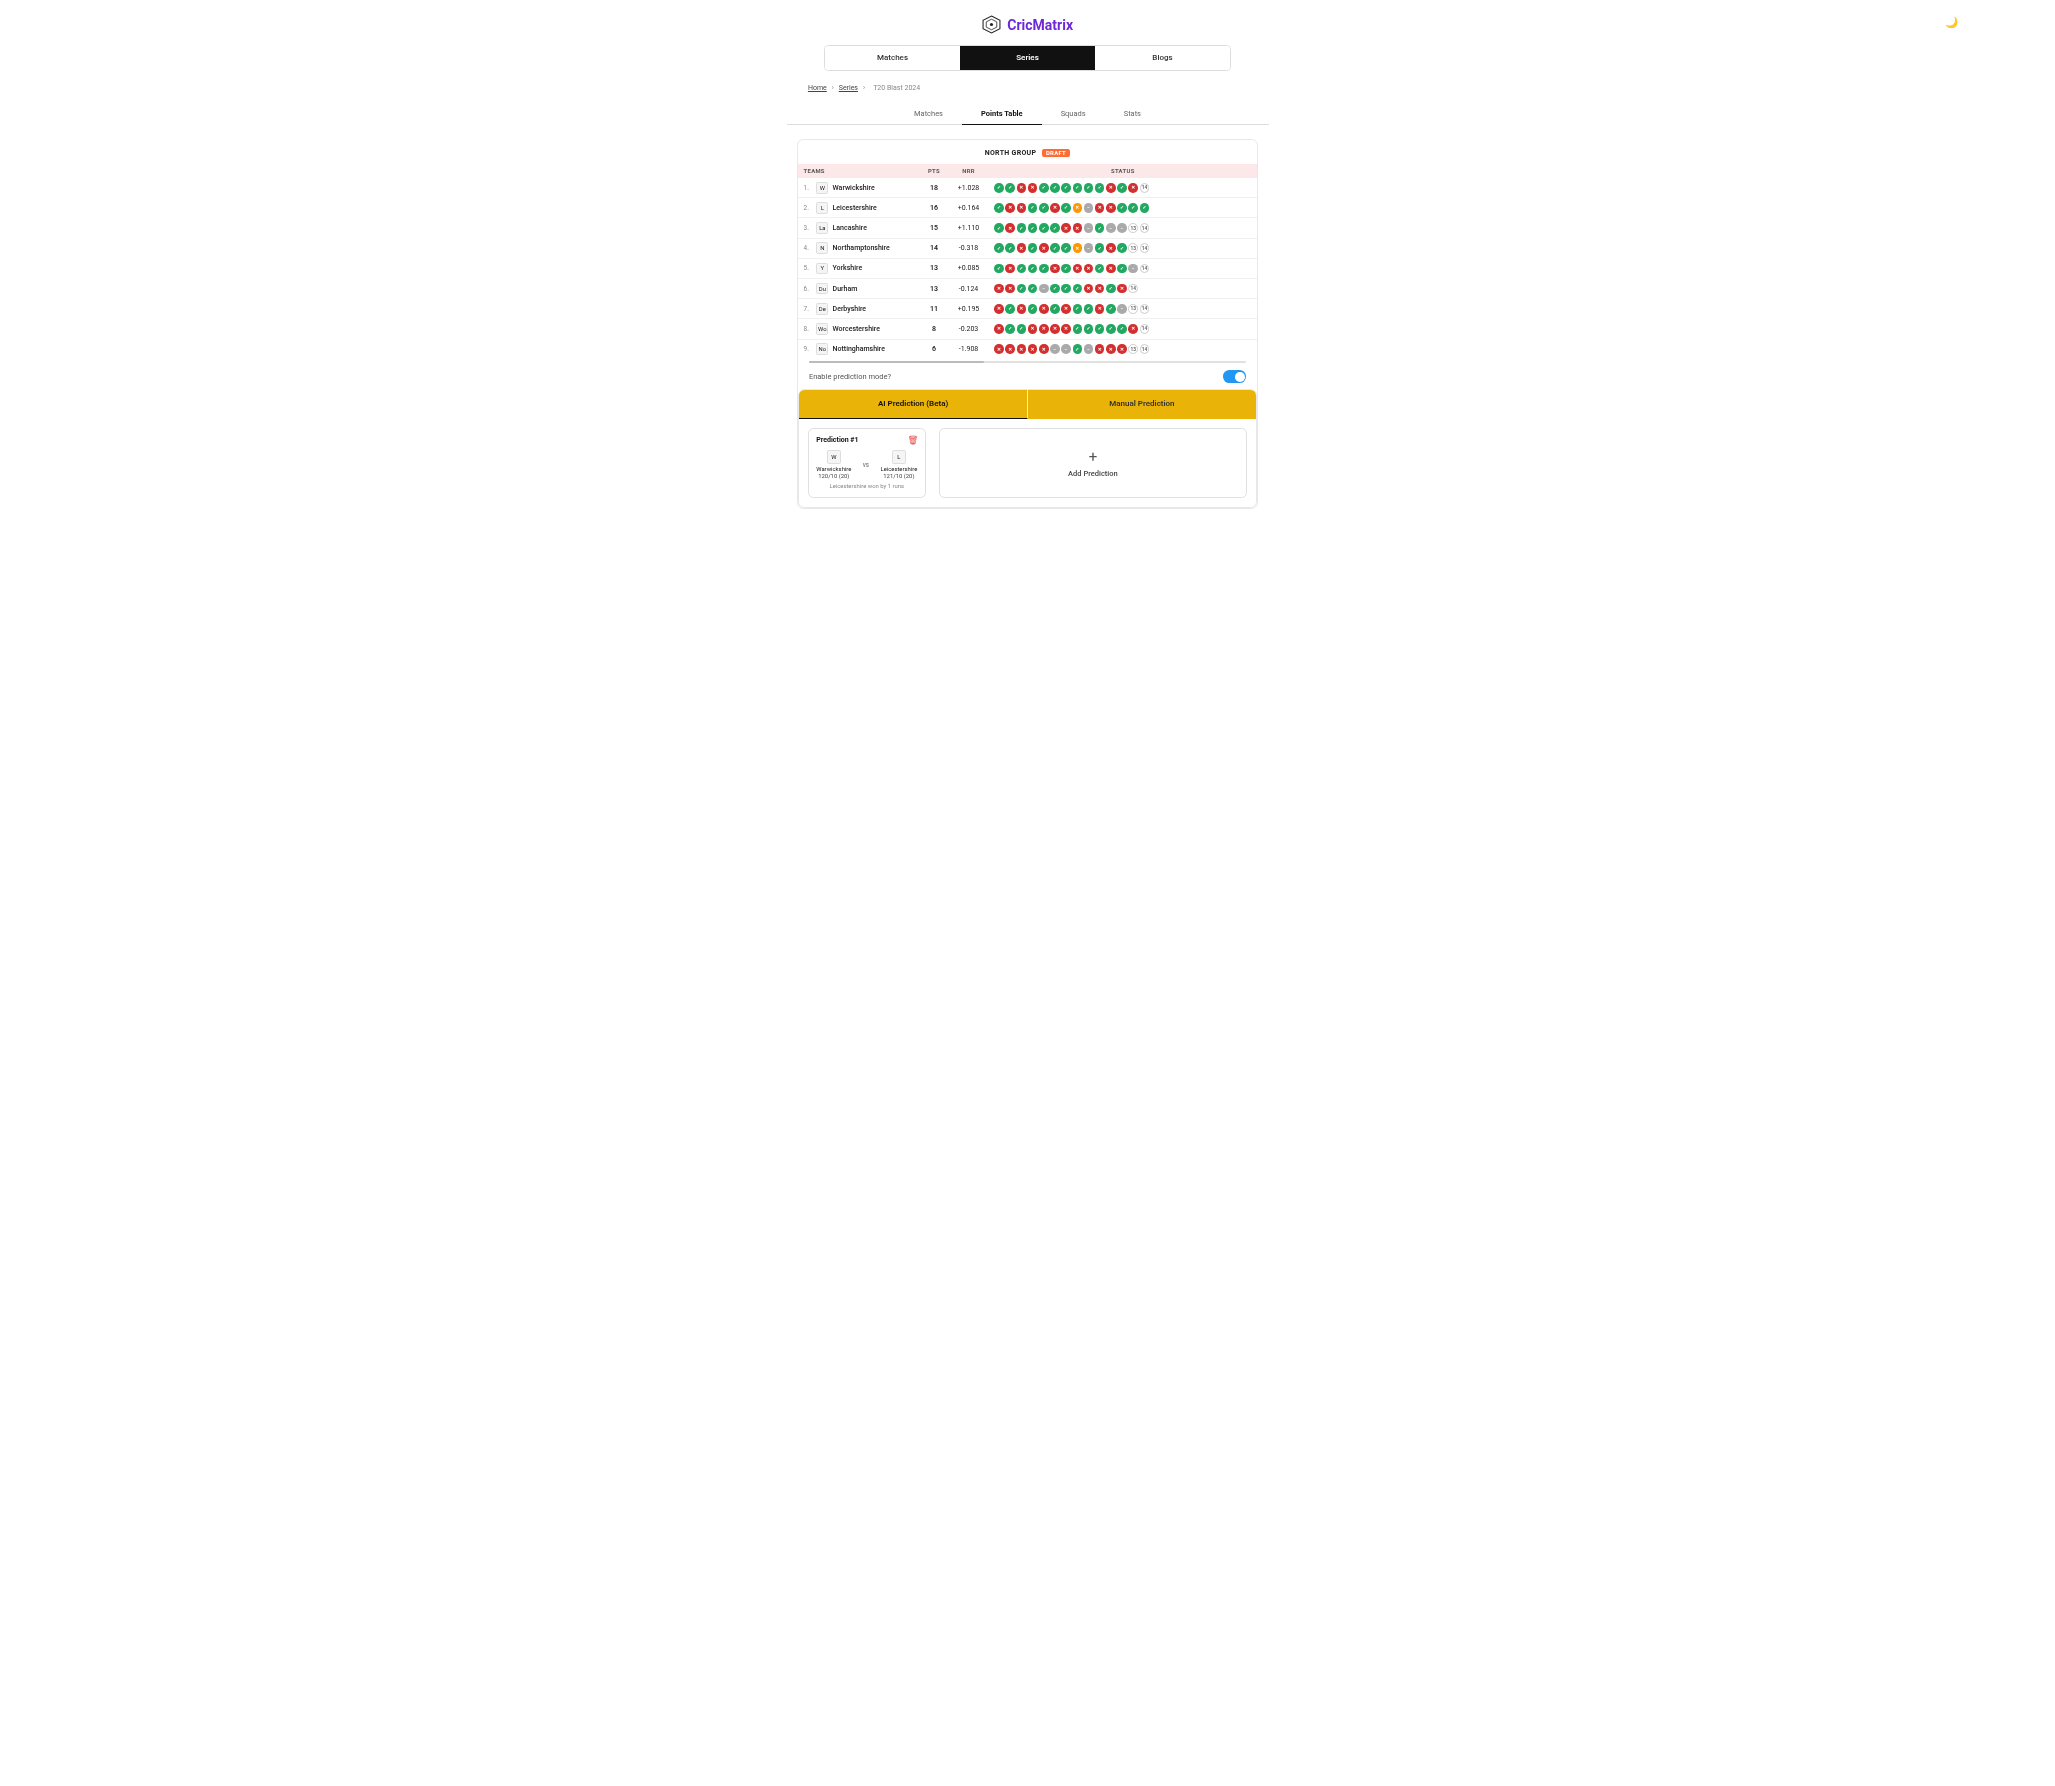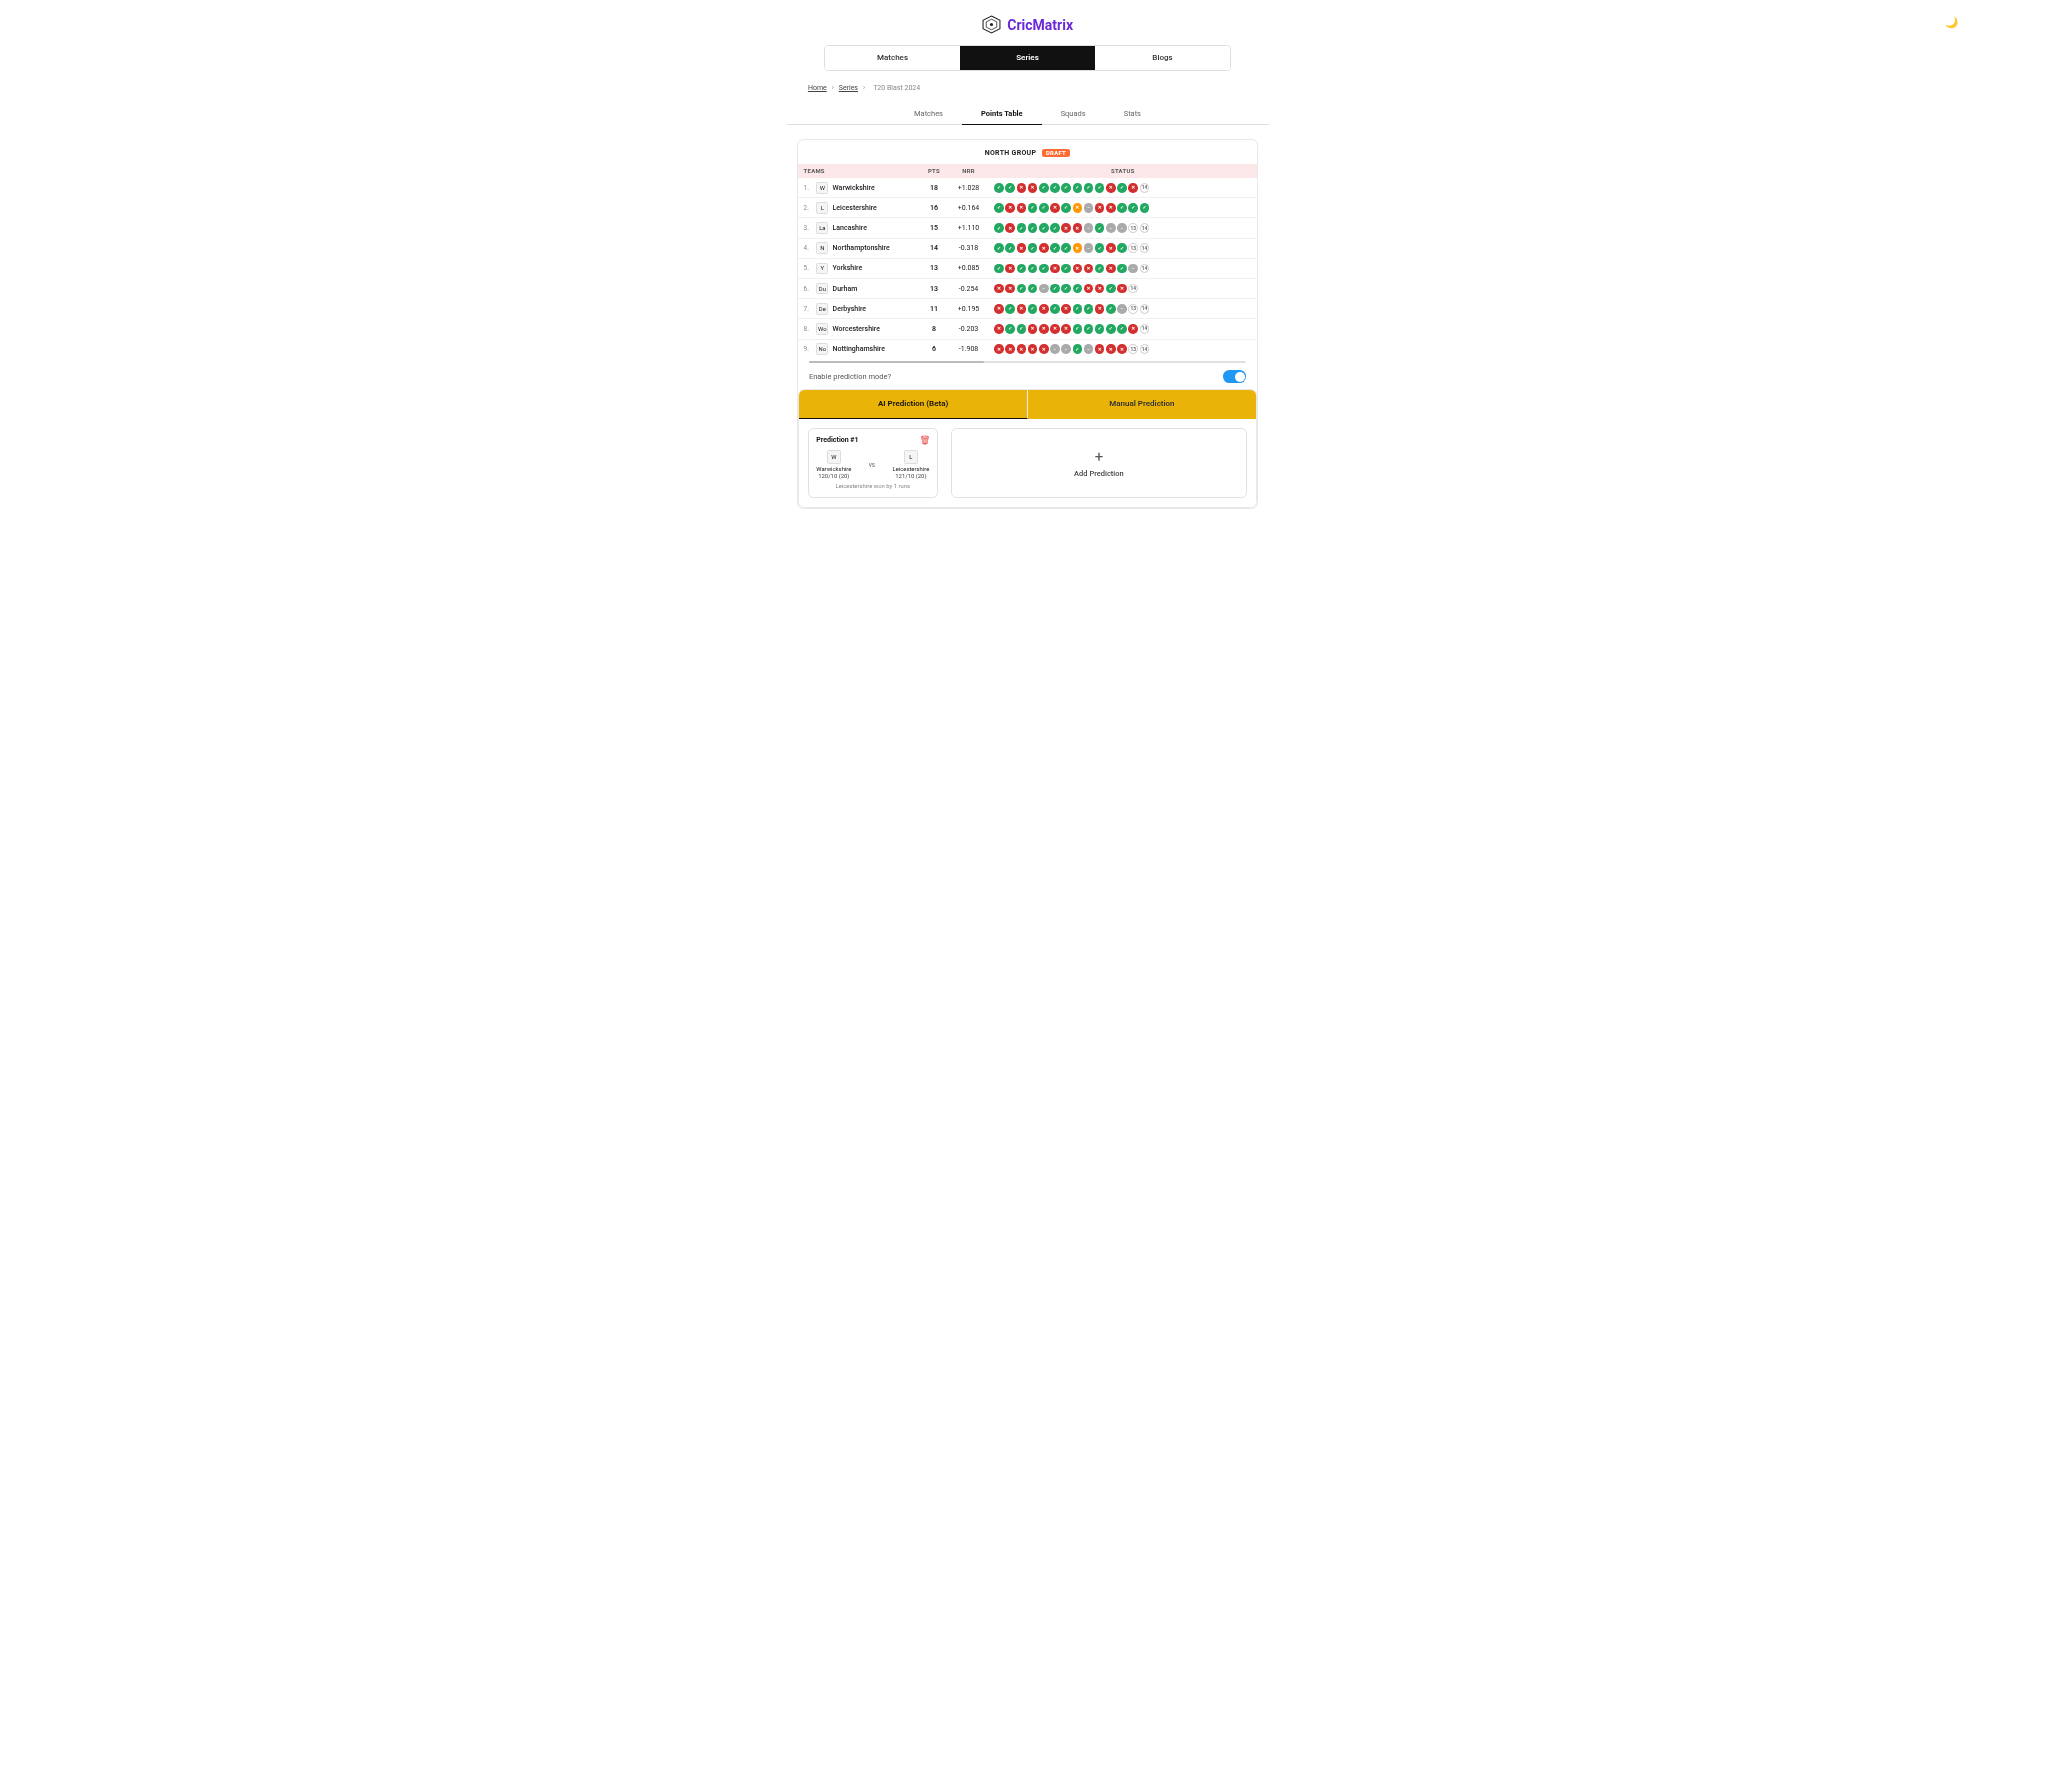--- a/index.html
+++ b/index.html
@@ -294,21 +294,21 @@
       gap: 0;
       padding: 8.6px;
       min-height: 86px;
     }
 
     .pred-card {
       background: #fff;
       border: 0.8px solid #e0e0e0;
       border-radius: 5.4px;
       padding: 7.5px;
-      width: 130px;
+      width: 118px;
       min-width: 107px;
       position: relative;
     }
     .pred-card-title {
       font-size: 7px;
       font-weight: 700;
       color: #111;
       margin-bottom: 6.4px;
     }
     .pred-delete {
@@ -605,21 +605,21 @@
             </tr>
             <tr>
               <td>
       <div class="team-cell">
         <span class="team-num">6.</span>
         <div class="team-logo">Du</div>
         <span class="team-name">Durham</span>
       </div>
     </td>
               <td class="pts-cell">13</td>
-              <td class="nrr-cell">-0.254</td>
+              <td class="nrr-cell">-0.124</td>
               <td>
                 <div class="status-icons">
                   <div class="si si-red">✕</div>
                   <div class="si si-red">✕</div>
                   <div class="si si-green">✓</div>
                   <div class="si si-green">✓</div>
                   <div class="si si-gray">−</div>
                   <div class="si si-green">✓</div>
                   <div class="si si-green">✓</div>
                   <div class="si si-green">✓</div>

